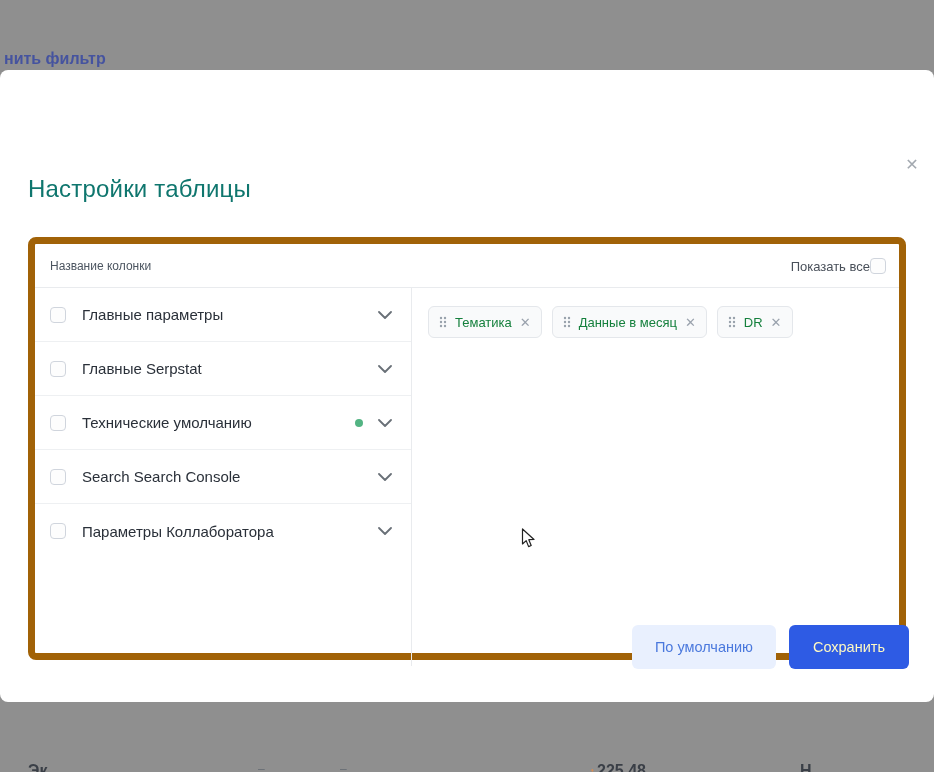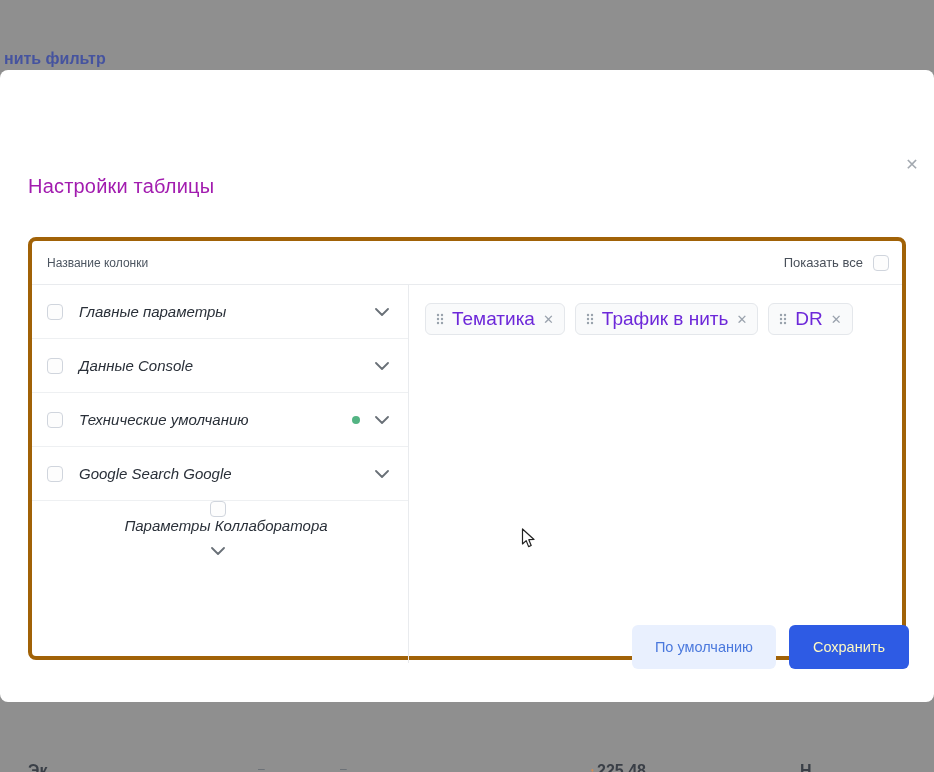--- a/index.html
+++ b/index.html
@@ -20,61 +20,61 @@
   .frag-gray { font-size:12px; color:#686d74; }
   .frag-arrow { font-size:12px; font-weight:bold; color:#ef8b3e; margin-right:2px; }
 
   
   .modal {
     position:absolute; left:0; top:70px; width:934px; height:632px;
     background:#ffffff; border-radius:8px;
   }
   .modal-title {
     position:absolute; left:28px; top:105px;
-    font-size:20px; color:#a21caf; letter-spacing:.2px;
+    font-size:24px; color:#0f766e; letter-spacing:.2px;
   }
   .modal-close {
     position:absolute; top:82px; right:10px; width:24px; height:24px;
     display:flex; align-items:center; justify-content:center;
     font-size:16px; color:#a3a9b0; cursor:pointer; background:none; border:none;
   }
   .panel {
     position:absolute; left:28px; top:167px; width:878px; height:423px;
-    border:4px solid #a16207; border-radius:8px; background:#fff;
+    border:7px solid #a16207; border-radius:8px; background:#fff;
   }
   .panel-header {
     height:44px; display:flex; align-items:center; justify-content:space-between;
     padding:0 13px 0 15px; border-bottom:1px solid #e9ebee;
   }
   .col-name-label { font-size:12px; color:#4c5560; }
-  .show-all { display:flex; align-items:center; gap:10px; }
+  .show-all { display:flex; align-items:flex-end; }
   .show-all-label { font-size:13px; color:#49505a; }
   .checkbox {
     width:16px; height:16px; border:1px solid #d0d5dd; border-radius:4px;
     background:#fdfdfd; display:inline-block; flex:0 0 auto; cursor:pointer;
   }
   .panel-body { display:flex; height:378px; }
   .cat-col { width:377px; border-right:1px solid #e9ebee; }
   .cat-row {
     height:54px; display:flex; align-items:center;
     padding:0 19px 0 15px; border-bottom:1px solid #eef0f2; cursor:pointer; background:#fff;
   }
-  .cat-row:last-child { border-bottom:none;flex-direction:column; }
-  .cat-label { font-size:15px; color:#2a3039; margin-left:16px;font-style:italic; }
+  .cat-row:last-child { border-bottom:none; }
+  .cat-label { font-size:15px; color:#2a3039; margin-left:16px; }
   .spacer { flex:1; }
   .green-dot { width:8px; height:8px; border-radius:50%; background:#53b483; margin-right:15px; }
   .chev { display:flex; align-items:center; cursor:pointer; }
   .chips-area { flex:1; padding:18px 16px; }
   .chips-row { display:flex; gap:10px; flex-wrap:wrap; }
   .chip {
     height:32px; display:inline-flex; align-items:center; gap:8px;
     background:#f9fafb; border:1px solid #e4e7eb; border-radius:6px;
     padding:0 10px; cursor:grab;
   }
-  .chip-label { font-size:19px; color:#6d28d9; }
+  .chip-label { font-size:13px; color:#15803d; }
   .chip-remove { font-size:13px; color:#9aa2ad; cursor:pointer; line-height:1; }
   .drag-handle { display:flex; align-items:center; cursor:grab; }
 
   .footer-buttons {
     position:absolute; right:25px; top:555px; display:flex; gap:13px;
   }
   .btn { height:44px; border:none; border-radius:6px; font-size:14.5px;
     font-family:"Liberation Sans", sans-serif; cursor:pointer; }
   .btn-default { background:#e9f0fe; color:#4a78dd; padding:0 23px; }
   .btn-save { background:#2e5be4; color:#fef9c3; padding:0 24px; }
@@ -122,21 +122,21 @@
             <span class="chev">
                 <svg width="14" height="8" viewBox="0 0 14 8">
                   <polyline points="1,1 7,7 13,1" fill="none" stroke="#697077" stroke-width="1.8" stroke-linecap="round" stroke-linejoin="round"></polyline>
                 </svg>
               </span>
           </div>
 
 
           <div class="cat-row">
             <span class="checkbox"></span>
-            <span class="cat-label">Данные Console</span>
+            <span class="cat-label">Главные Serpstat</span>
             <span class="spacer"></span>
             <span class="chev">
                 <svg width="14" height="8" viewBox="0 0 14 8">
                   <polyline points="1,1 7,7 13,1" fill="none" stroke="#697077" stroke-width="1.8" stroke-linecap="round" stroke-linejoin="round"></polyline>
                 </svg>
               </span>
           </div>
 
           <div class="cat-row">
             <span class="checkbox"></span>
@@ -145,21 +145,21 @@
             <span class="green-dot"></span>
             <span class="chev">
                 <svg width="14" height="8" viewBox="0 0 14 8">
                   <polyline points="1,1 7,7 13,1" fill="none" stroke="#697077" stroke-width="1.8" stroke-linecap="round" stroke-linejoin="round"></polyline>
                 </svg>
               </span>
           </div>
 
           <div class="cat-row">
             <span class="checkbox"></span>
-            <span class="cat-label">Google Search Google</span>
+            <span class="cat-label">Search Search Console</span>
             <span class="spacer"></span>
             <span class="chev">
                 <svg width="14" height="8" viewBox="0 0 14 8">
                   <polyline points="1,1 7,7 13,1" fill="none" stroke="#697077" stroke-width="1.8" stroke-linecap="round" stroke-linejoin="round"></polyline>
                 </svg>
               </span>
           </div>
 
 
           <div class="cat-row">
@@ -197,21 +197,21 @@
               <span class="drag-handle">
                   <svg width="8" height="12" viewBox="0 0 8 12">
                     <circle cx="2" cy="2" r="1.2" fill="#98a1ac"></circle>
                     <circle cx="6" cy="2" r="1.2" fill="#98a1ac"></circle>
                     <circle cx="2" cy="6" r="1.2" fill="#98a1ac"></circle>
                     <circle cx="6" cy="6" r="1.2" fill="#98a1ac"></circle>
                     <circle cx="2" cy="10" r="1.2" fill="#98a1ac"></circle>
                     <circle cx="6" cy="10" r="1.2" fill="#98a1ac"></circle>
                   </svg>
                 </span>
-              <span class="chip-label">Трафик в нить</span>
+              <span class="chip-label">Данные в месяц</span>
               <span class="chip-remove">✕</span>
             </span>
 
             <span class="chip">
               <span class="drag-handle">
                   <svg width="8" height="12" viewBox="0 0 8 12">
                     <circle cx="2" cy="2" r="1.2" fill="#98a1ac"></circle>
                     <circle cx="6" cy="2" r="1.2" fill="#98a1ac"></circle>
                     <circle cx="2" cy="6" r="1.2" fill="#98a1ac"></circle>
                     <circle cx="6" cy="6" r="1.2" fill="#98a1ac"></circle>

